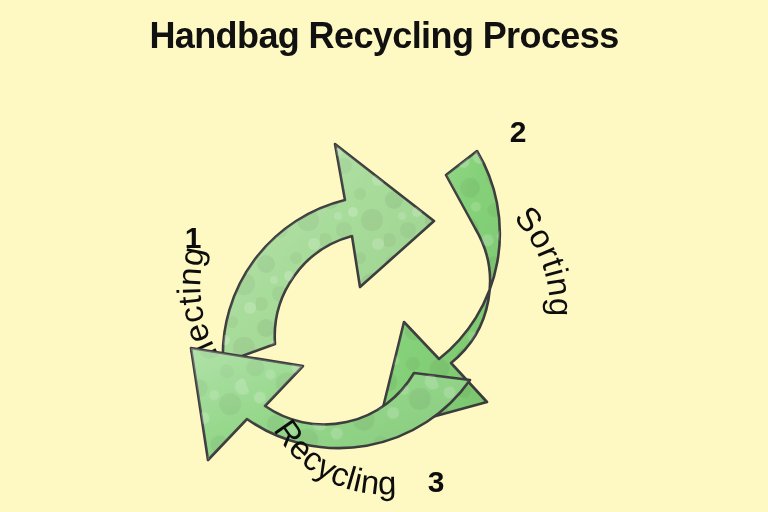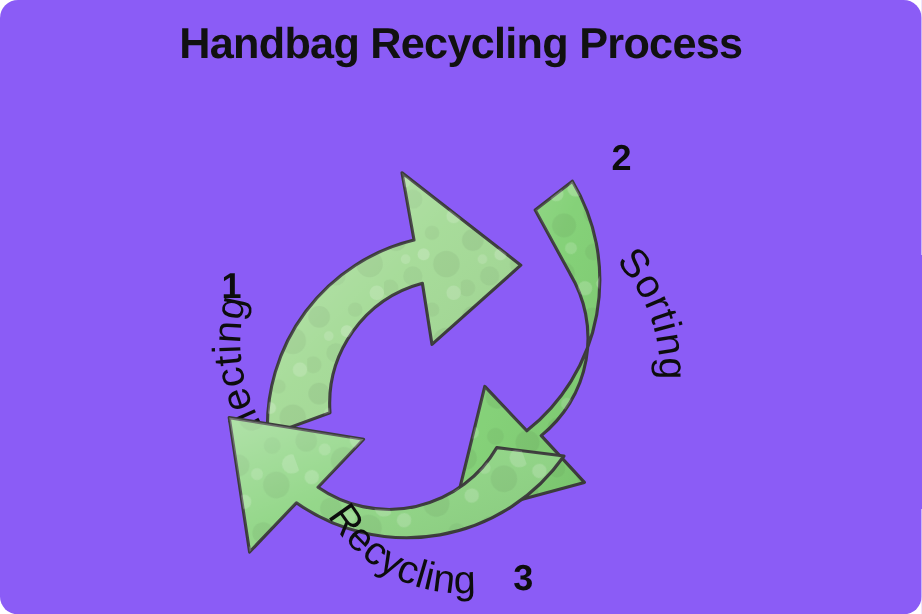--- a/index.html
+++ b/index.html
@@ -60,21 +60,21 @@
     font-size: 30px;
     font-weight: bold;
     fill: #0d0d0d;
     text-anchor: middle;
     dominant-baseline: middle;
   }
 </style>
 </head>
 <body>
 
-<div id="canvas" style="background: #8b5cf6; border-radius: 15px;">
+<div id="canvas" style="background: #fef9c3;">
 
   <div class="page-title" style="color: rgb(17, 17, 17);">Handbag Recycling Process</div>
 
   <svg id="cycle-svg" viewBox="0 0 768 454" xmlns="http://www.w3.org/2000/svg">
     <defs>
 
       <pattern id="tex1" width="64" height="64" patternUnits="userSpaceOnUse">
         <rect width="64" height="64" fill="none"></rect>
         <circle cx="10" cy="14" r="9" fill="#000" opacity="0.055"></circle>
         <circle cx="40" cy="8" r="6" fill="#000" opacity="0.04"></circle>

